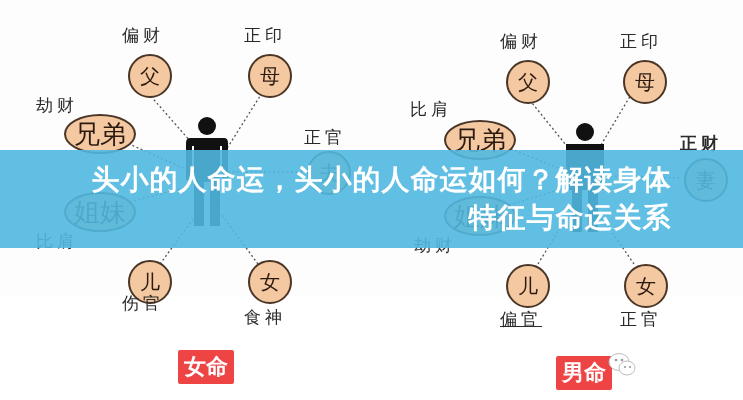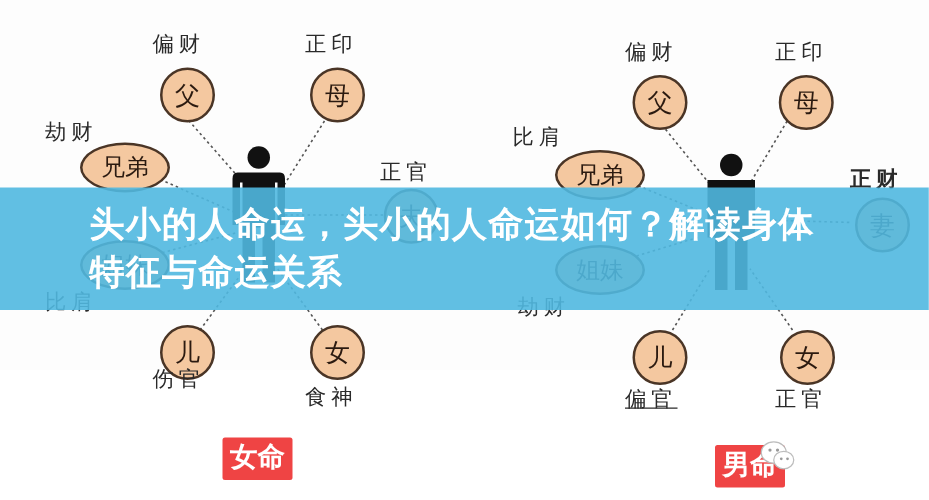--- a/index.html
+++ b/index.html
@@ -6,28 +6,28 @@
   body { width:743px; height:400px; background:#ffffff; position:relative; overflow:hidden;
          font-family:"DejaVu Serif", serif; }
   .stage { position:absolute; left:0; top:0; width:743px; height:296px; background:#fdfdfd; }
   svg.lines { position:absolute; left:0; top:0; width:743px; height:400px; }
   .label { position:absolute; font-family:"DejaVu Serif", serif; font-size:17px; color:#2a2a2a;
            letter-spacing:4px; white-space:nowrap; }
   .circle { position:absolute; border:2px solid #4a3526; background:#f4c8a0; border-radius:50%;
             display:flex; align-items:center; justify-content:center;
             font-family:"DejaVu Sans", sans-serif; font-size:20px; color:#2b1a10; }
   .circle.round { width:40px; height:40px; }
-  .circle.oval { width:68px; height:36px; border-radius:50%; font-size:19px; }
+  .circle.oval { width:68px; height:36px; border-radius:50%; font-size:26px; }
   .figure { position:absolute; }
   .badge { position:absolute; background:#ef4444; color:#ffffff; font-family:"DejaVu Sans", sans-serif;
            font-weight:bold; font-size:22px; padding:2px 6px; line-height:30px; border-radius:2px; }
   .banner { position:absolute; left:0; top:150px; width:743px; height:98px; background:rgba(80,184,224,0.90);
             display:flex; align-items:center; justify-content:center; }
   .banner-title { color:#ffffff; font-family:"DejaVu Sans", sans-serif; font-weight:bold; font-size:28px;
-                  text-align:left; line-height:38px; width:600px; letter-spacing:1px; }
+                  text-align:right; line-height:38px; width:600px; letter-spacing:1px; }
   .watermark { position:absolute; left:608px; top:352px; display:flex; align-items:center; gap:4px;
                font-family:"DejaVu Sans", sans-serif; font-size:19px; color:#8a8a8a; }
   .wm-icon { width:28px; height:26px; position:relative; }
 </style>
 </head>
 <body>
 
 <div class="stage">
 
   <svg class="lines" viewBox="0 0 743 400">
@@ -129,21 +129,21 @@
     <div class="circle round" style="left:624px;top:264px;">
       <span>女</span>
     </div>
     <span class="label" style="left:620px;top:308px;">正官</span>
 
     <svg class="figure" style="left:562px;top:122px;" width="46" height="112" viewBox="0 0 46 112">
       <circle cx="23" cy="10" r="9" fill="#111"></circle>
       <path d="M4 22 H42 V68 H36 V110 H26 V68 H20 V110 H10 V68 H4 Z" fill="#111"></path>
     </svg>
 
-    <div class="badge" style="left:556px;top:356px;margin-left:16px;">男命</div>
+    <div class="badge" style="left:556px;top:356px;">男命</div>
   </div>
 
   <div class="watermark">
     <svg class="wm-icon" viewBox="0 0 28 26">
       <ellipse cx="11" cy="10" rx="10" ry="8.5" fill="#ffffff" stroke="#bdbdbd" stroke-width="1"></ellipse>
       <ellipse cx="19" cy="16" rx="8" ry="7" fill="#ffffff" stroke="#bdbdbd" stroke-width="1"></ellipse>
       <circle cx="8" cy="8" r="1.3" fill="#999"></circle>
       <circle cx="14" cy="8" r="1.3" fill="#999"></circle>
       <circle cx="17" cy="15" r="1.1" fill="#999"></circle>
       <circle cx="22" cy="15" r="1.1" fill="#999"></circle>

